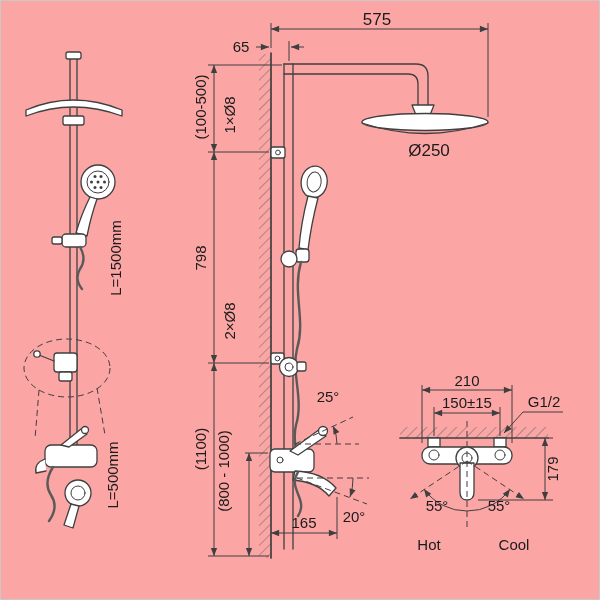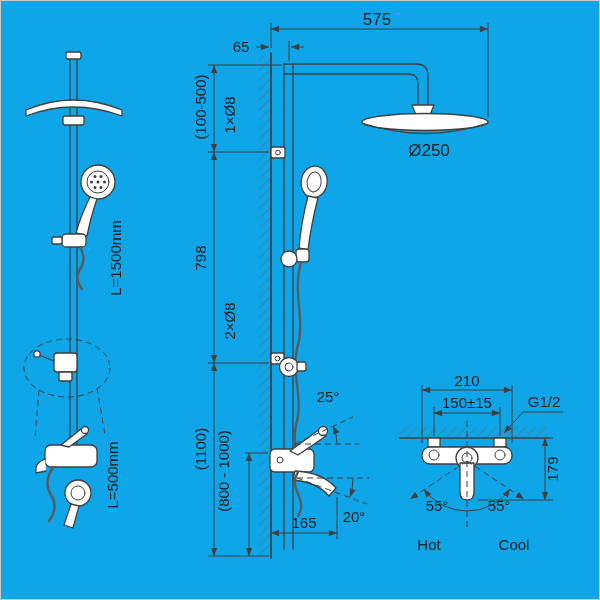--- a/index.html
+++ b/index.html
@@ -1,16 +1,16 @@
 <!DOCTYPE html>
 <html><head>
 <meta charset="utf-8">
 <style>
   html,body{margin:0;padding:0;background:#ffffff;}
-  .canvas{width:600px;height:600px;background:#0ea5e9;box-sizing:border-box;border:1px solid #c9c9c9;}
+  .canvas{width:600px;height:600px;background:#fca5a5;box-sizing:border-box;border:1px solid #c9c9c9;}
   svg{display:block;}
   .ln{stroke:#3f3f3f;fill:none;stroke-width:1.3;stroke-linecap:round;stroke-linejoin:round;}
   .thick{stroke-width:1.7;}
   .thin{stroke-width:1;}
   .fillw{fill:#ffffff;}
   .hose{stroke:#5a5a5a;stroke-width:2.4;fill:none;stroke-linecap:round;}
   .dim{stroke:#3f3f3f;fill:none;stroke-width:1;}
   .dash{stroke-dasharray:6 4;}
   text.dm{font-family:"Liberation Sans",sans-serif;font-size:15px;fill:#1b1b1b;}
   text.big{font-size:17px;}

